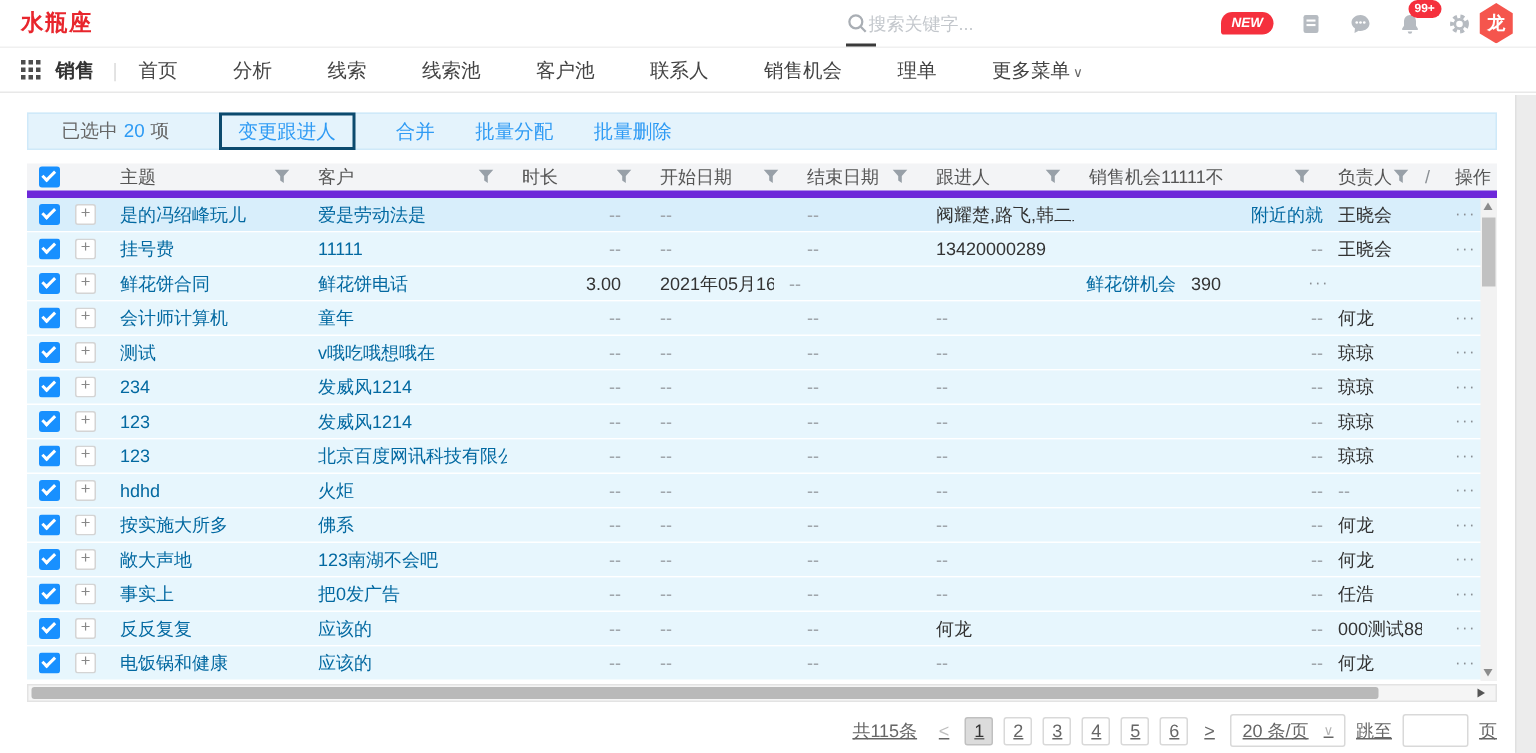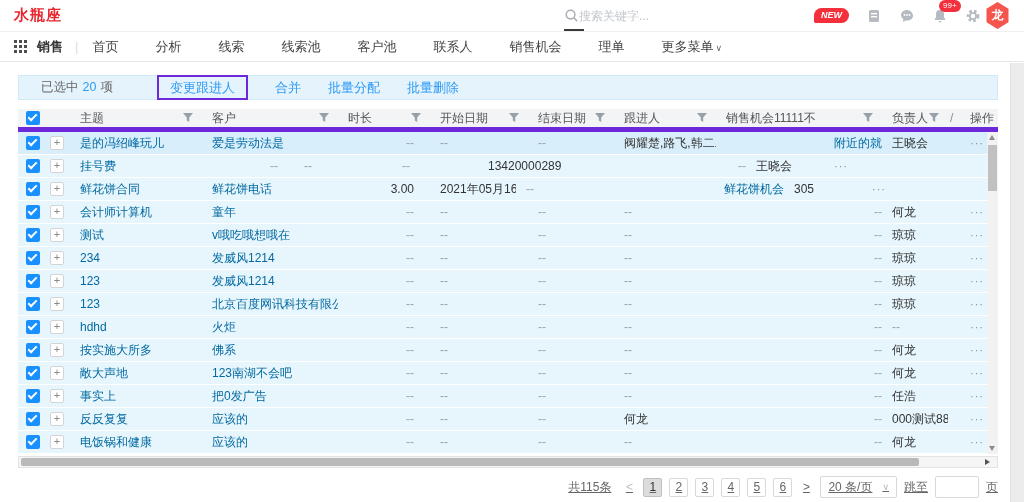--- a/index.html
+++ b/index.html
@@ -13,21 +13,21 @@
   .search { margin-left:auto; display:flex; align-items:center; gap:0; width:200px; position:relative; }
   .search input { border:none; outline:none; font-size:12px; color:#333; width:150px; background:transparent; }
   .search input::placeholder { color:#c3c7cc; }
   .search .caret-line { position:absolute; left:0; top:21px; width:20px; height:2px; background:#3a3a3a; }
   .top-icons { display:flex; align-items:center; gap:17px; margin-left:50px; margin-right:4px; }
   .new-badge { background:#f5303d; color:#fff; font-size:9px; font-style:italic; font-weight:bold;
     padding:3px 7px; border-radius:8px 8px 8px 2px; line-height:1; }
   .ticon { width:16px; height:16px; display:inline-block; position:relative; }
   .bell-wrap { position:relative; }
   .count-badge { position:absolute; top:-8px; left:7px; background:#f5303d; color:#fff;
-    font-size:8px; line-height:1; padding:2px 4px; border-radius:7px; font-weight:normal;text-align:center; }
+    font-size:8px; line-height:1; padding:2px 4px; border-radius:7px; font-weight:bold;text-align:center; }
   .avatar { width:25px; height:27px; background:#f5554d; color:#fff; font-size:12px; font-weight:bold;
     display:flex; align-items:center; justify-content:center;
     clip-path:polygon(50% 0,94% 25%,94% 75%,50% 100%,6% 75%,6% 25%); }
 
   
   .nav { height:30px; display:flex; align-items:center; padding:0 14px;
     border-bottom:1px solid #e8e8e8; font-size:13px; color:#555; }
   .grid-icon { display:inline-grid; grid-template-columns:repeat(3,3px); grid-gap:2px; margin-right:10px; }
   .grid-icon i { width:3px; height:3px; background:#4d4d4d; }
   .nav-app { font-weight:bold; color:#333; margin-right:12px; }
@@ -37,21 +37,21 @@
   .chev { font-size:9px; color:#666; margin-left:2px; }
 
   
   .card { margin:13px 10px 0 10px; width:996px; position:relative; }
 
   .action-bar { margin:0 8px; height:25px; background:#e4f3fc; border:1px solid #cfe9f9;
     display:flex; align-items:center; font-size:12.5px; color:#666; position:relative; }
   .sel-text { margin-left:22px; }
   .sel-count { color:#2f9bf4; margin:0 4px; }
   .abtn { color:#2f9bf4; cursor:pointer; font-size:13px; }
-  .annotation-box { border:2px solid #6d28d9; padding:4px 11px; margin-left:44px; line-height:1; }
+  .annotation-box { border:2px solid #0c4a6e; padding:4px 11px; margin-left:33px; line-height:1; }
   .abtn.plain { margin-left:27px; }
 
   
   .table { margin:9px 8px 0 8px; position:relative; font-size:12px; }
   .thead { display:flex; height:23px; background:#f3f4f6; color:#555; align-items:center;
     border-bottom:5px solid #6d28d9; }
   .th { display:flex; align-items:center; height:100%; padding-left:10px; }
   .filter-icon { margin-left:auto; margin-right:9px; display:inline-flex; cursor:pointer; }
   .tr { display:flex; height:23px; background:#e7f6fd; border-bottom:1px solid #fff; align-items:center; }
   .tr.first { background:#d8eefb; }
@@ -296,20 +296,21 @@
   </div>
 
   <div class="tr">
     <div class="td c-check">
             <span class="checkbox"></span>
           </div>
     <div class="td c-exp">
             <span class="expander">+</span>
           </div>
     <div class="td c-subject"><a class="link">挂号费</a></div>
+    <div class="td c-customer"><a class="link">11111</a></div>
     <div class="td c-duration dash">--</div>
     <div class="td c-start dash">--</div>
     <div class="td c-end dash">--</div>
     <div class="td c-follower">13420000289</div>
     <div class="td c-opp dash">--</div>
     <div class="td c-owner">王晓会</div>
     <div class="td c-clip"></div>
     <div class="td c-ops"><span class="more-dots">···</span></div>
   </div>
 
@@ -319,21 +320,21 @@
           </div>
     <div class="td c-exp">
             <span class="expander">+</span>
           </div>
     <div class="td c-subject"><a class="link">鲜花饼合同</a></div>
     <div class="td c-customer"><a class="link">鲜花饼电话</a></div>
     <div class="td c-duration">3.00</div>
     <div class="td c-end">2021年05月16日</div>
     <div class="td c-follower dash">--</div>
     <div class="td c-opp link">鲜花饼机会</div>
-    <div class="td c-owner">305</div>
+    <div class="td c-owner">390</div>
     <div class="td c-clip"></div>
     <div class="td c-ops"><span class="more-dots">···</span></div>
   </div>
 
   <div class="tr">
     <div class="td c-check">
             <span class="checkbox"></span>
           </div>
     <div class="td c-exp">
             <span class="expander">+</span>

